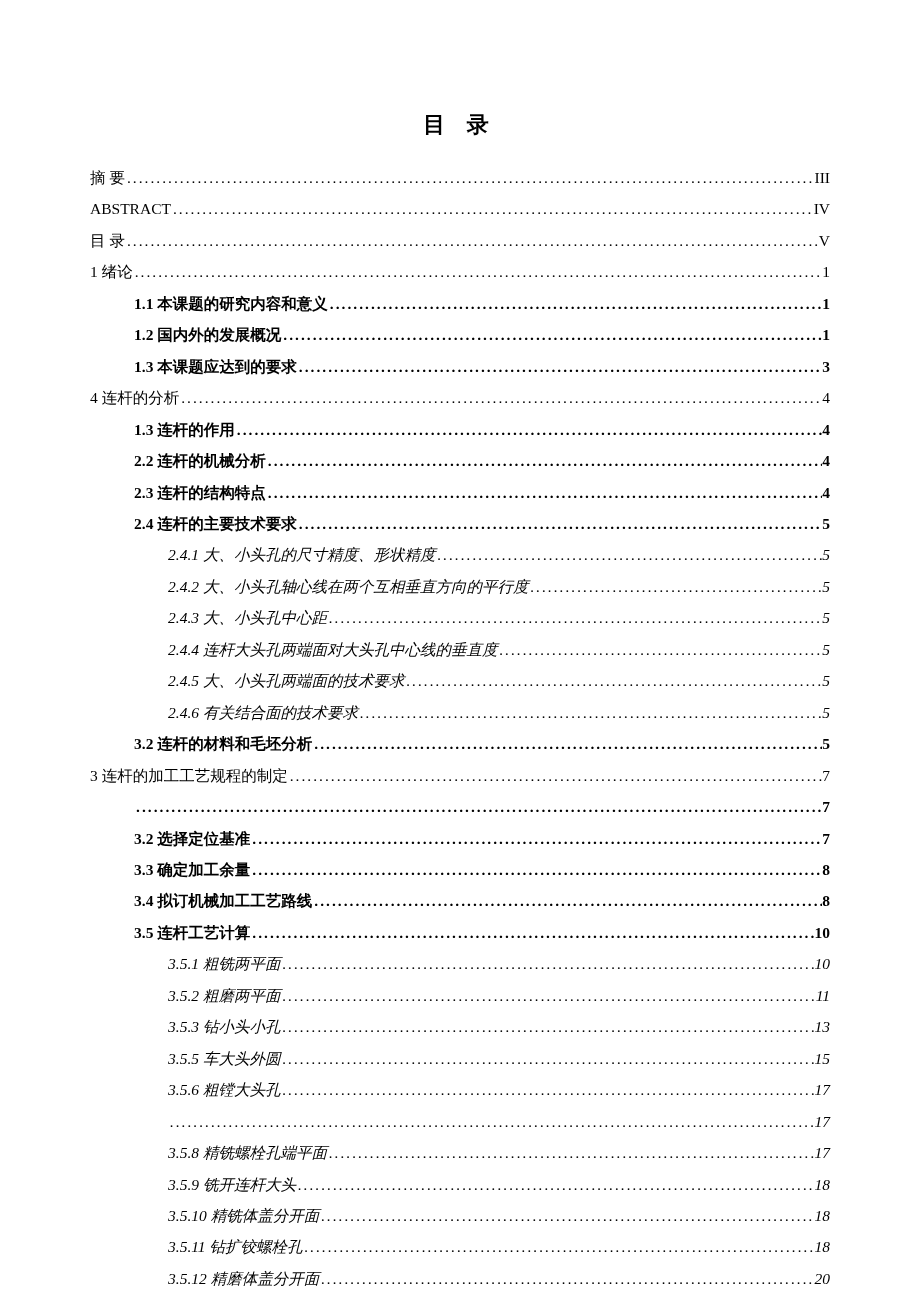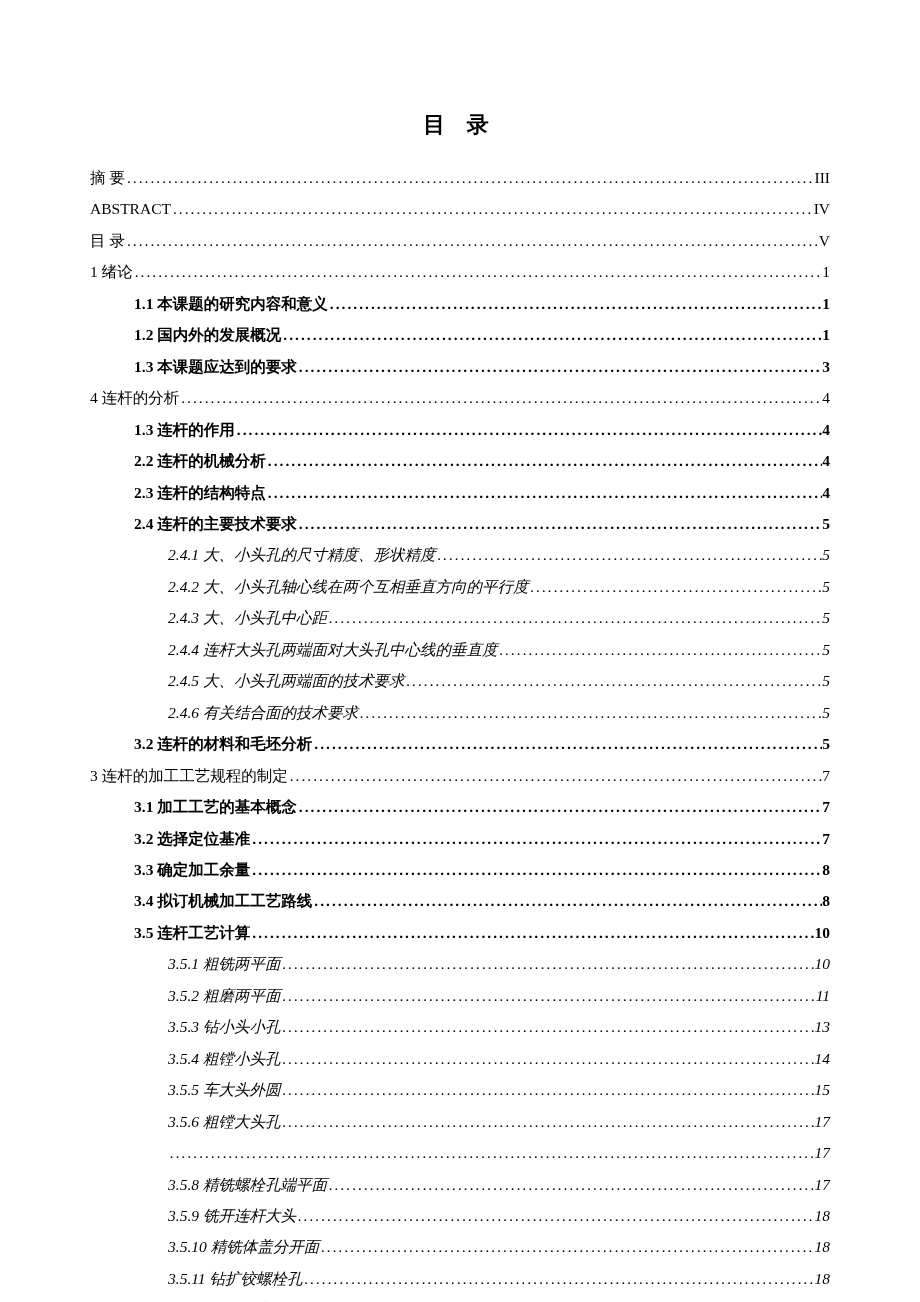--- a/index.html
+++ b/index.html
@@ -150,21 +150,20 @@
       <span class="title">3.2  连杆的材料和毛坯分析</span>
       <span class="dots"></span>
       <span class="pg">5</span>
     </div>
     <div class="toc-row lvl0">
       <span class="title">3  连杆的加工工艺规程的制定</span>
       <span class="dots"></span>
       <span class="pg">7</span>
     </div>
     <div class="toc-row lvl1">
-      <span class="title">3.1  加工工艺的基本概念</span>
       <span class="dots"></span>
       <span class="pg">7</span>
     </div>
     <div class="toc-row lvl1">
       <span class="title">3.2  选择定位基准</span>
       <span class="dots"></span>
       <span class="pg">7</span>
     </div>
     <div class="toc-row lvl1">
       <span class="title">3.3  确定加工余量</span>
@@ -188,25 +187,20 @@
     </div>
     <div class="toc-row lvl2">
       <span class="title">3.5.2  粗磨两平面</span>
       <span class="dots"></span>
       <span class="pg">11</span>
     </div>
     <div class="toc-row lvl2">
       <span class="title">3.5.3  钻小头小孔</span>
       <span class="dots"></span>
       <span class="pg">13</span>
-    </div>
-    <div class="toc-row lvl2">
-      <span class="title">3.5.4  粗镗小头孔</span>
-      <span class="dots"></span>
-      <span class="pg">14</span>
     </div>
     <div class="toc-row lvl2">
       <span class="title">3.5.5  车大头外圆</span>
       <span class="dots"></span>
       <span class="pg">15</span>
     </div>
     <div class="toc-row lvl2">
       <span class="title">3.5.6  粗镗大头孔</span>
       <span class="dots"></span>
       <span class="pg">17</span>

